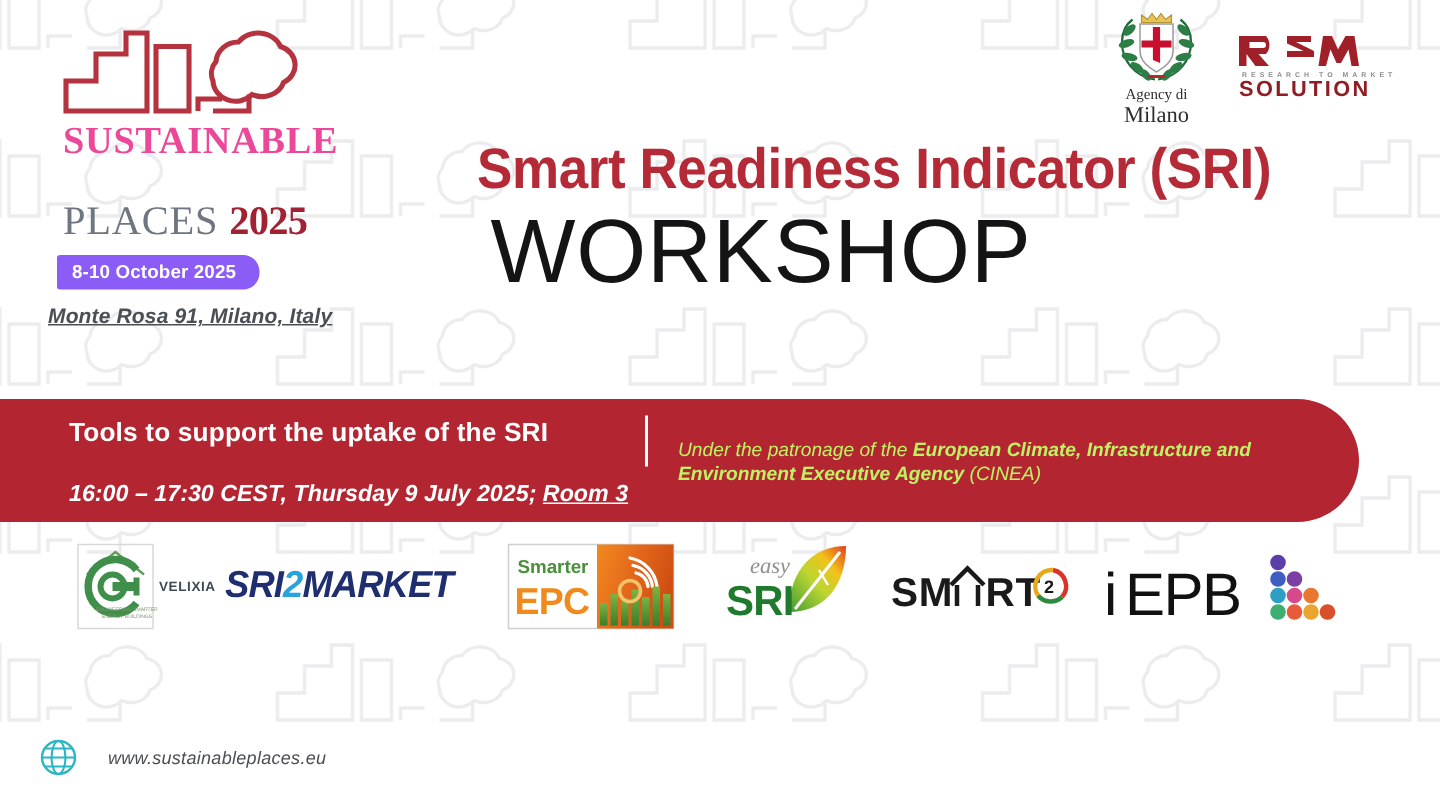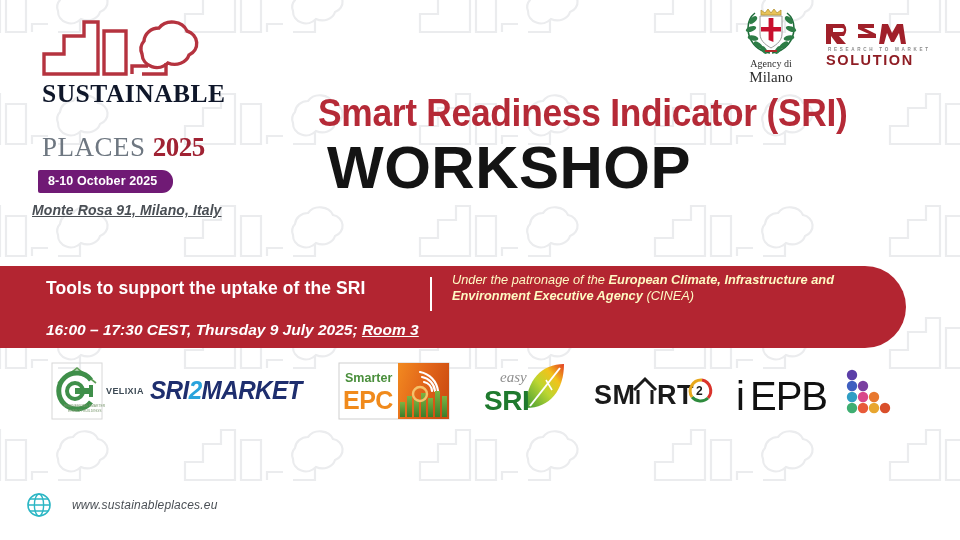--- a/index.html
+++ b/index.html
@@ -39,36 +39,36 @@
     line-height: 0.92;
     margin-top: 4px;
     margin-left: 12px;
     white-space: nowrap;
   }
   #sp-word-sustainable {
     display: block;
     font-size: 25.5px;
     font-weight: bold;
     letter-spacing: 0.5px;
-    color: #0f172a;
+    color: #ec4899;
   }
   #sp-word-places-row {
     display: block;
     font-size: 27px;
     letter-spacing: 0.5px;
     margin-top: 30px;
   }
   #sp-word-places { color: #6e7781; font-weight: normal; }
   #sp-word-year { color: #a02233; font-weight: bold; letter-spacing: -0.5px; }
 
   #sp-date-badge {
     margin-top: 10px;
     margin-left: 8px;
     display: inline-block;
-    background: #701a75;
+    background: #8b5cf6;
     color: #ffffff;
     font-size: 12.5px;
     font-weight: bold;
     padding: 4px 16px 5px 10px;
     border-radius: 2px 11px 11px 2px;
     letter-spacing: 0.1px;
   }
   #sp-address {
     margin-top: 9px;
     margin-left: 2px;
@@ -110,21 +110,21 @@
     font-weight: bold;
     color: #b52a37;
     letter-spacing: -0.3px;
     line-height: 1.05;
     transform: scaleX(0.93);
     transform-origin: left center;
     white-space: nowrap;
   }
   #title-workshop {
     font-size: 60px;
-    font-weight: bold;
+    font-weight: normal;
     color: #141414;
     letter-spacing: 0.5px;
     line-height: 1.04;
     margin-top: 3px;
     margin-left: 9px;
     white-space: nowrap;
   }
 
   
   #banner {
@@ -145,23 +145,23 @@
     white-space: nowrap;
   }
   #banner-divider {
     position: absolute;
     left: 440px; top: 11px;
     width: 2px; height: 34px;
     background: #ffffff;
   }
   #banner-patronage {
     position: absolute;
-    left: 462px; top: 6px;
+    left: 462px; top: 26px;
     width: 428px;
-    font-size: 12.8px; color: #fef9c3;
+    font-size: 12.8px; color: #bef264;
     font-style: italic; line-height: 1.28;
   }
   #banner-patronage b { font-weight: bold; }
   #banner-time {
     position: absolute;
     left: 56px; top: 55px;
     font-size: 15.5px; font-weight: bold; font-style: italic;
     color: #ffffff; white-space: nowrap;
   }
   #banner-room { text-decoration: underline; margin-top: 20px; }

